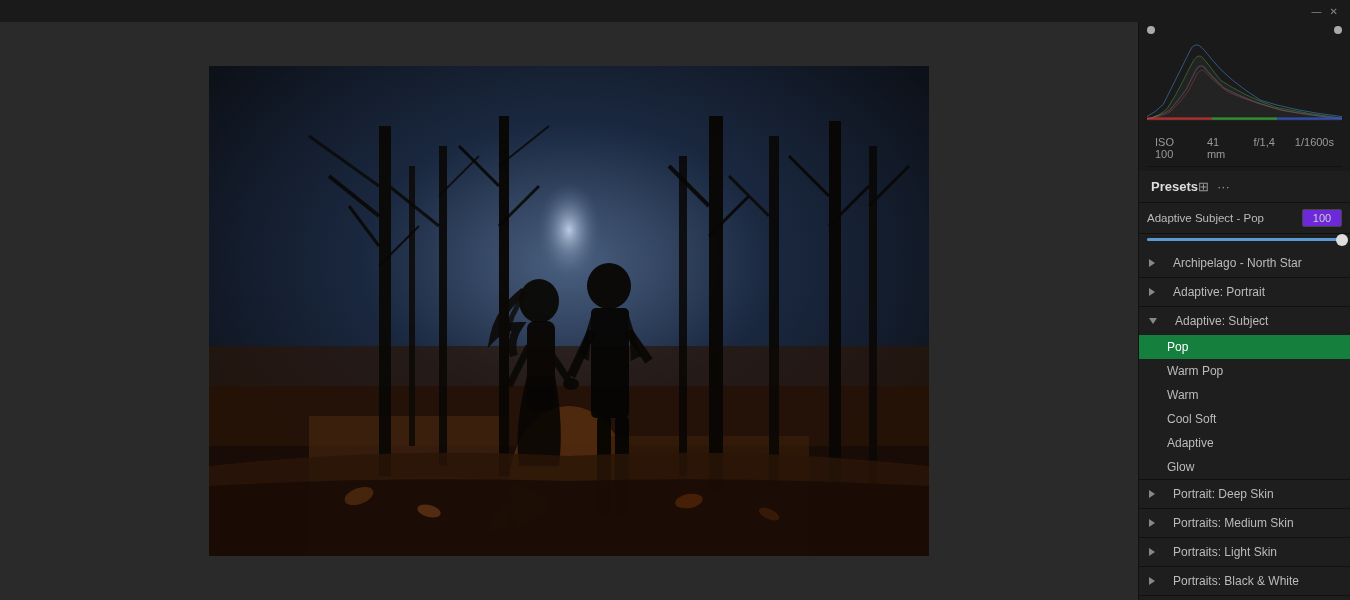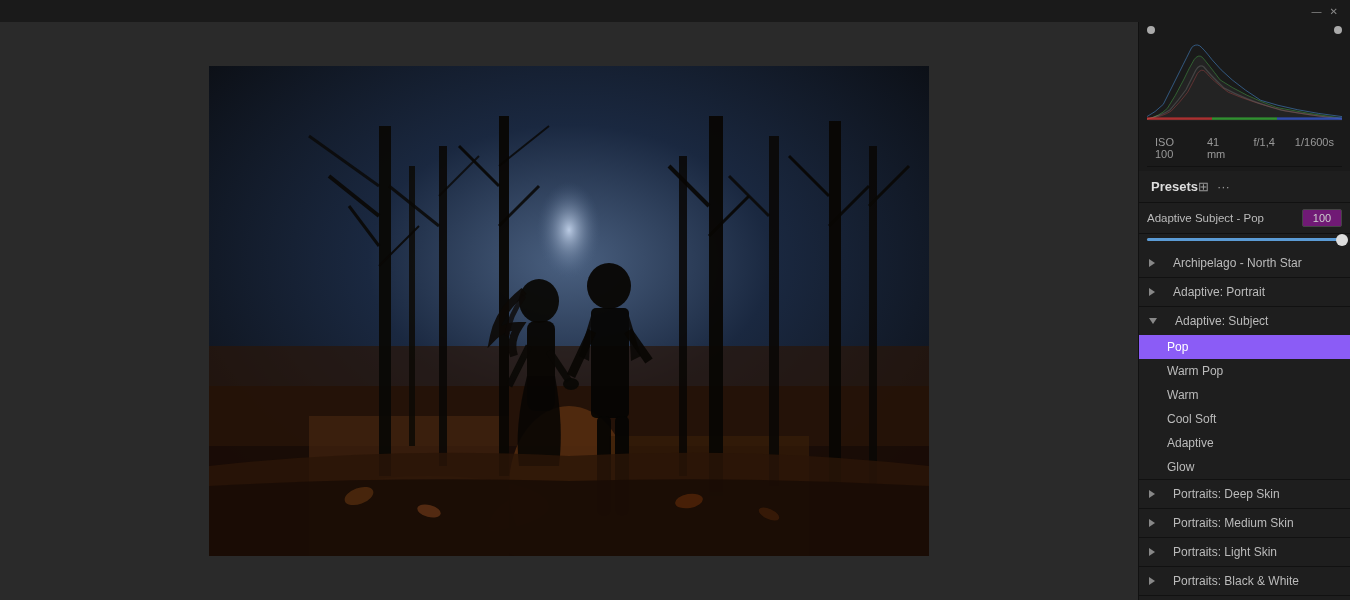--- a/index.html
+++ b/index.html
@@ -143,21 +143,21 @@
       gap: 10px;
     }
 
     .preset-selector-label {
       flex: 1;
       color: #bbb;
       font-size: 11.5px;
     }
 
     .preset-value {
-      background: #701a75;
+      background: #6d28d9;
       border: 1px solid #444;
       color: #ccc;
       font-size: 11px;
       padding: 2px 6px;
       border-radius: 2px;
       width: 40px;
       text-align: center;
     }
 
     .preset-slider-container {
@@ -244,21 +244,21 @@
     }
 
     .preset-item {
       padding: 5px 12px 5px 28px;
       cursor: pointer;
       color: #bbb;
       font-size: 12px;
     }
 
     .preset-item.active {
-      background: #8b5cf6;
+      background: #15803d;
       color: #fff;
     }
   </style>
 </head>
 <body>
 
 <div class="top-bar">
   <span class="top-bar-btn">—</span>
   <span class="top-bar-btn">✕</span>
 </div>
@@ -436,21 +436,21 @@
           <div class="preset-item active">Pop</div>
           <div class="preset-item">Warm Pop</div>
           <div class="preset-item">Warm</div>
           <div class="preset-item">Cool Soft</div>
           <div class="preset-item">Adaptive</div>
           <div class="preset-item">Glow</div>
         </div>
         <div class="preset-group">
           <div class="preset-group-header">
             <span class="arrow-right"></span>
-            <span>Portraits: Deep Skin</span>
+            <span>Portrait: Deep Skin</span>
           </div>
         </div>
         <div class="preset-group">
           <div class="preset-group-header">
             <span class="arrow-right"></span>
             <span>Portraits: Medium Skin</span>
           </div>
         </div>
         <div class="preset-group">
           <div class="preset-group-header">

